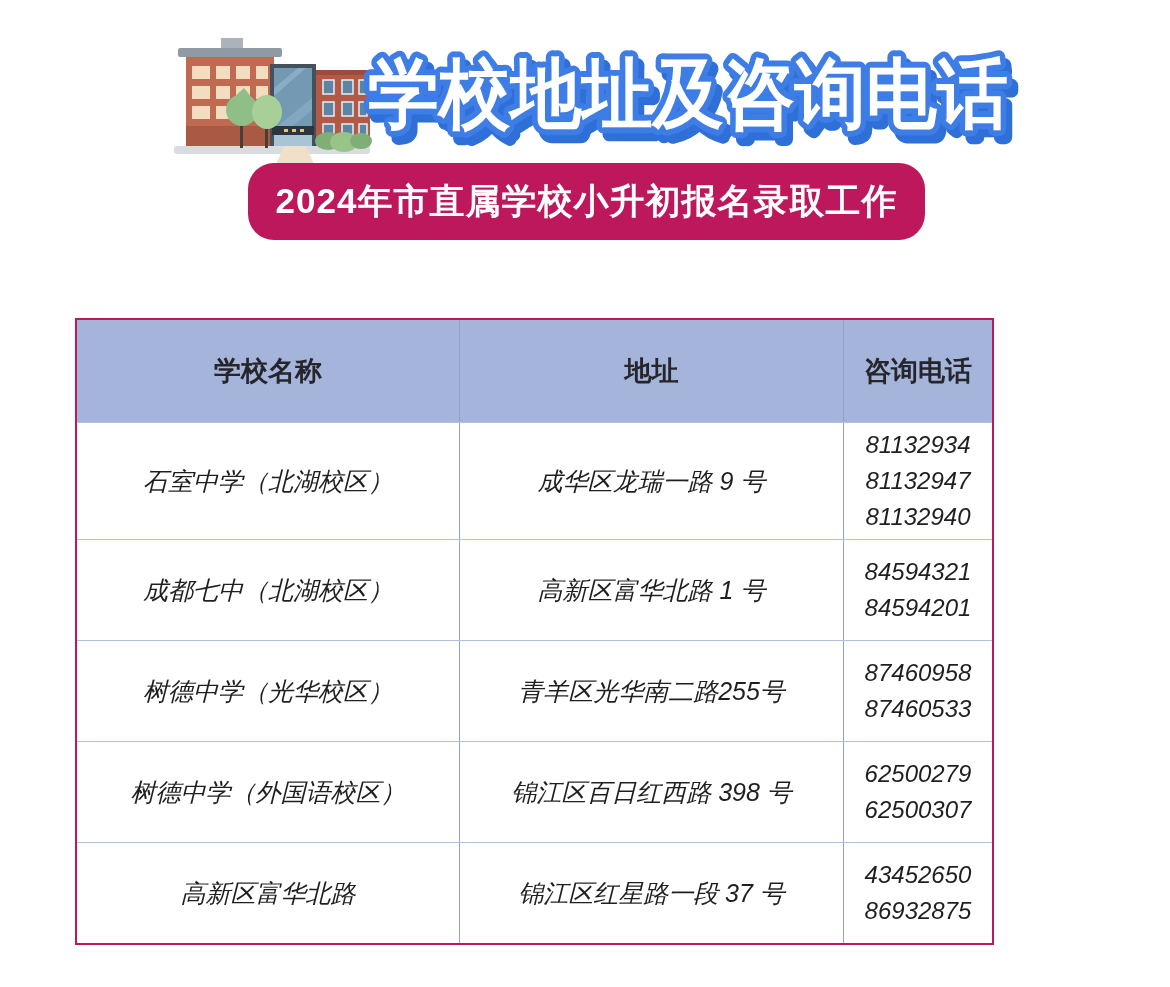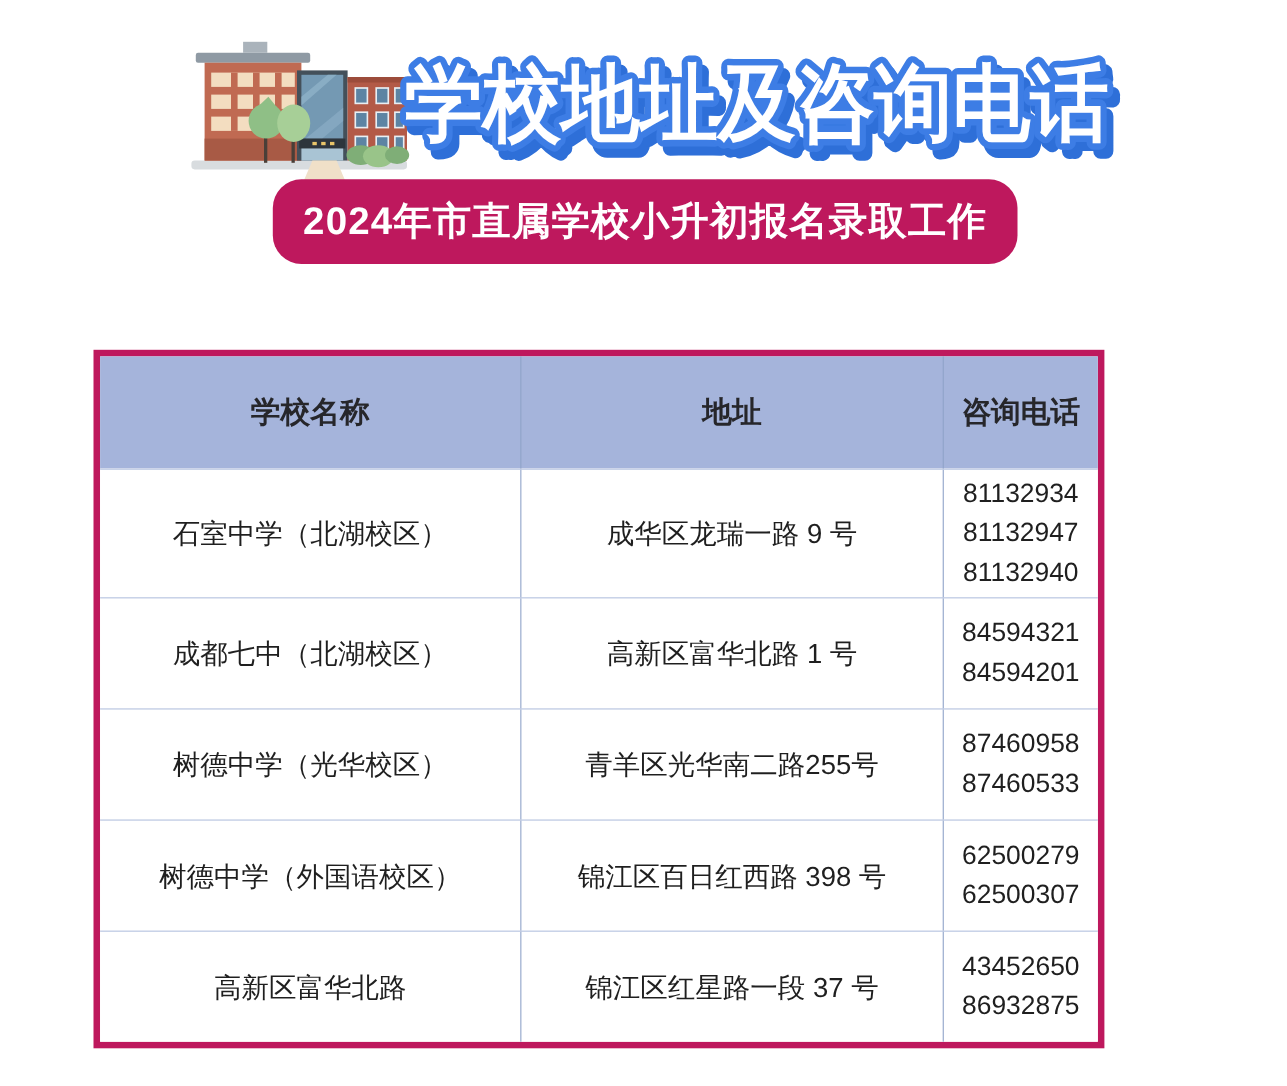--- a/index.html
+++ b/index.html
@@ -47,24 +47,24 @@
     color: #ffffff;
     font-size: 35px;
     font-weight: bold;
     letter-spacing: 1px;
     white-space: nowrap;
   }
 
   
   .school-table {
     position: absolute;
-    left: 85px;
+    left: 75px;
     top: 318px;
     width: 919px;
-    border: 6px solid #be185d;
+    border: 2px solid #be185d;
     box-sizing: border-box;
   }
   .thead {
     display: flex;
     background: #a5b4db;
     height: 102px;
   }
   .th {
     display: flex;
     align-items: center;
@@ -87,20 +87,21 @@
   .td {
     display: flex;
     flex-direction: column;
     align-items: center;
     justify-content: center;
     font-size: 25px;
     color: #1f1f1f;
     box-sizing: border-box;
     padding: 4px 6px;
     text-align: right;
+    font-style: italic;
   }
   .phone-line {
     font-size: 24px;
     line-height: 36px;
     color: #1f1f1f;
   }
 </style>
 </head>
 <body>
 

